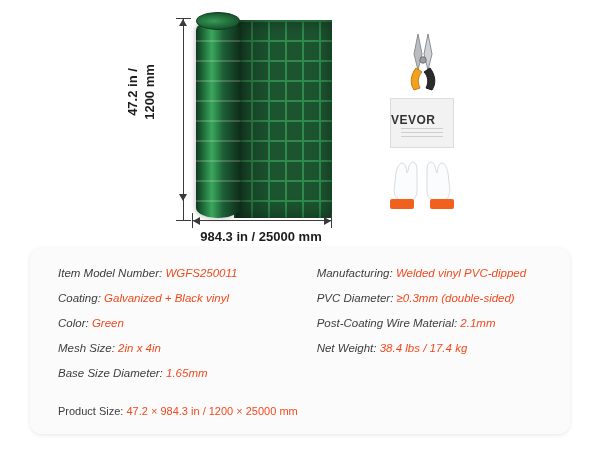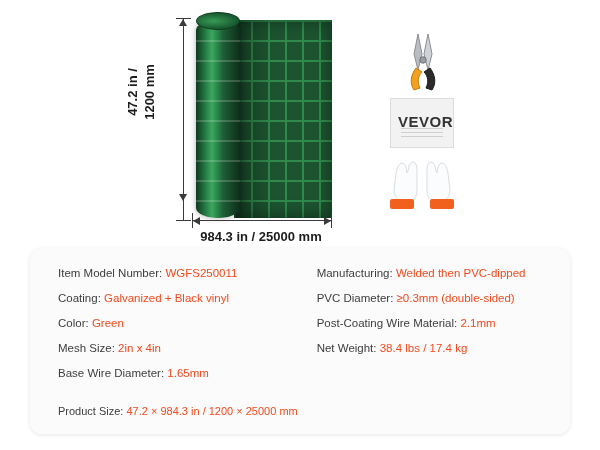--- a/index.html
+++ b/index.html
@@ -174,22 +174,22 @@
     width: 64px;
     height: 50px;
     background: #f2f2f2;
     border: 1px solid #dcdcdc;
     box-sizing: border-box;
   }
   .acc-card-logo {
     position: absolute;
     left: 0; right: 0;
     top: 14px;
-    text-align: right;
-    font-size: 15px;
+    text-align: left;
+    font-size: 12px;
     font-weight: bold;
     letter-spacing: 0.5px;
     color: #333;
   }
   .acc-card-lines {
     position: absolute;
     left: 10px; right: 10px;
     top: 29px;
     height: 10px;
     background-image: repeating-linear-gradient(to bottom, #cfcfcf 0 1px, rgba(0,0,0,0) 1px 4px);
@@ -214,20 +214,21 @@
     box-shadow: 0 1px 4px rgba(0,0,0,0.10);
     box-sizing: border-box;
   }
   .specs-grid {
     position: absolute;
     left: 28px;
     top: 18px;
     right: 18px;
     display: flex;
     gap: 12px;
+    font-style: italic;
   }
   .specs-col {
     display: flex;
     flex-direction: column;
     gap: 10px;
   }
   .specs-col.left  { width: 262px; }
   .specs-col.right { width: 250px; }
 
   .spec-row {
@@ -312,29 +313,29 @@
       </div>
       <div class="spec-row">
         <span class="spec-label">Color:</span>
         <span class="spec-value">Green</span>
       </div>
       <div class="spec-row">
         <span class="spec-label">Mesh Size:</span>
         <span class="spec-value">2in x 4in</span>
       </div>
       <div class="spec-row">
-        <span class="spec-label">Base Wire Diameter:</span>
+        <span class="spec-label">Base Size Diameter:</span>
         <span class="spec-value">1.65mm</span>
       </div>
     </div>
 
     <div class="specs-col right">
       <div class="spec-row">
         <span class="spec-label">Manufacturing:</span>
-        <span class="spec-value">Welded then PVC-dipped</span>
+        <span class="spec-value">Welded vinyl PVC-dipped</span>
       </div>
       <div class="spec-row">
         <span class="spec-label">PVC Diameter:</span>
         <span class="spec-value">≥0.3mm (double-sided)</span>
       </div>
       <div class="spec-row">
         <span class="spec-label">Post-Coating Wire Material:</span>
         <span class="spec-value">2.1mm</span>
       </div>
       <div class="spec-row">

